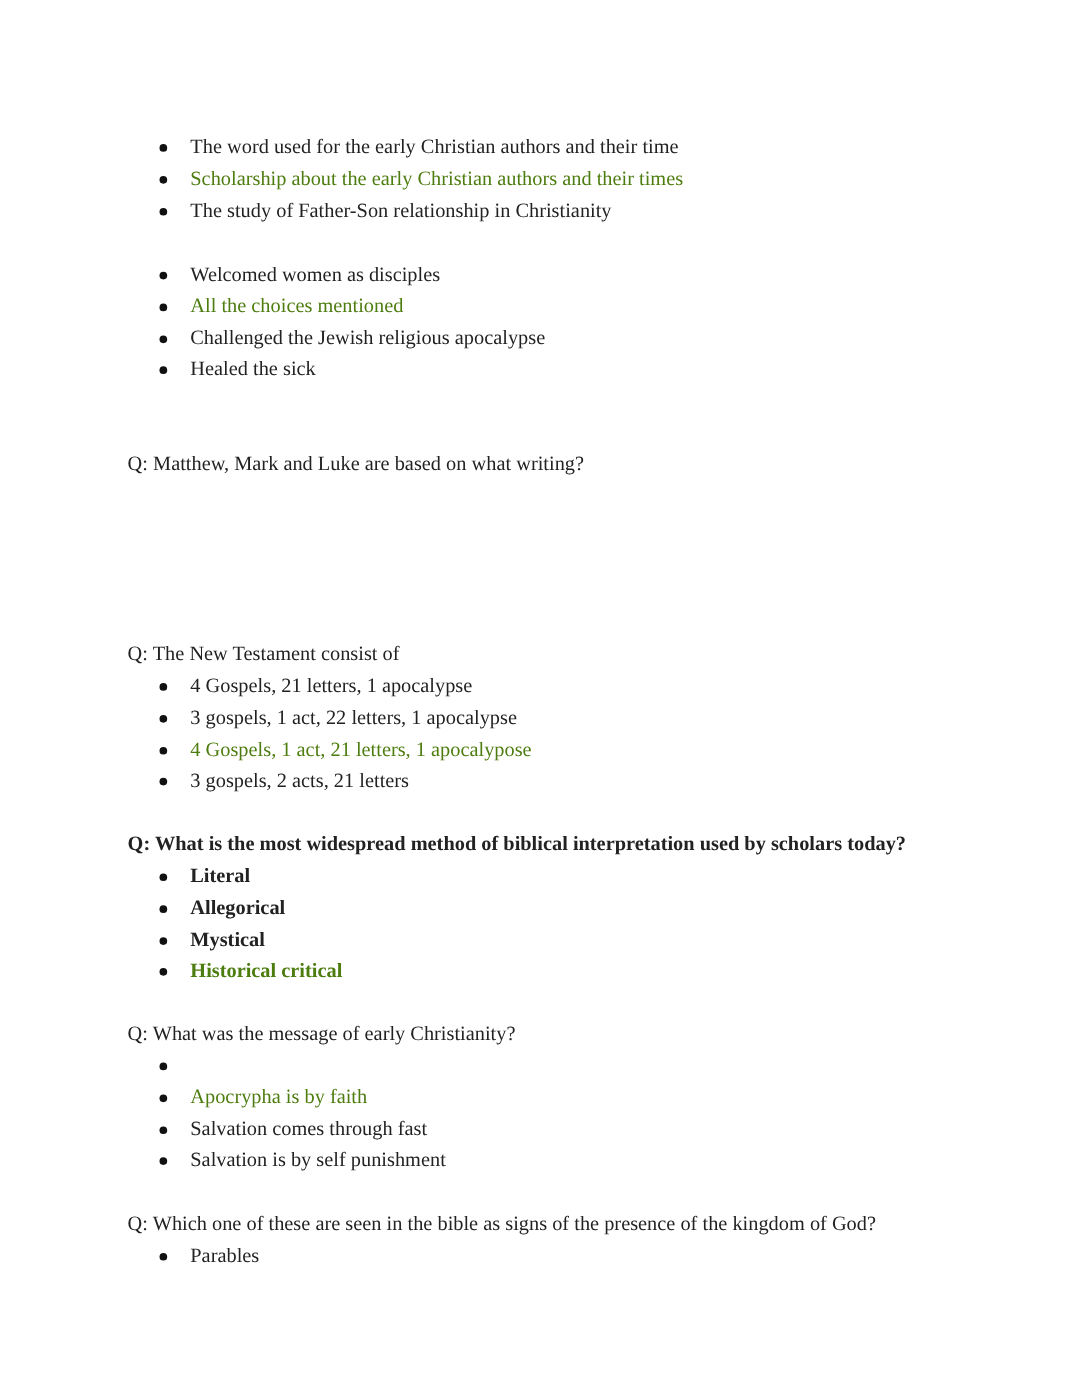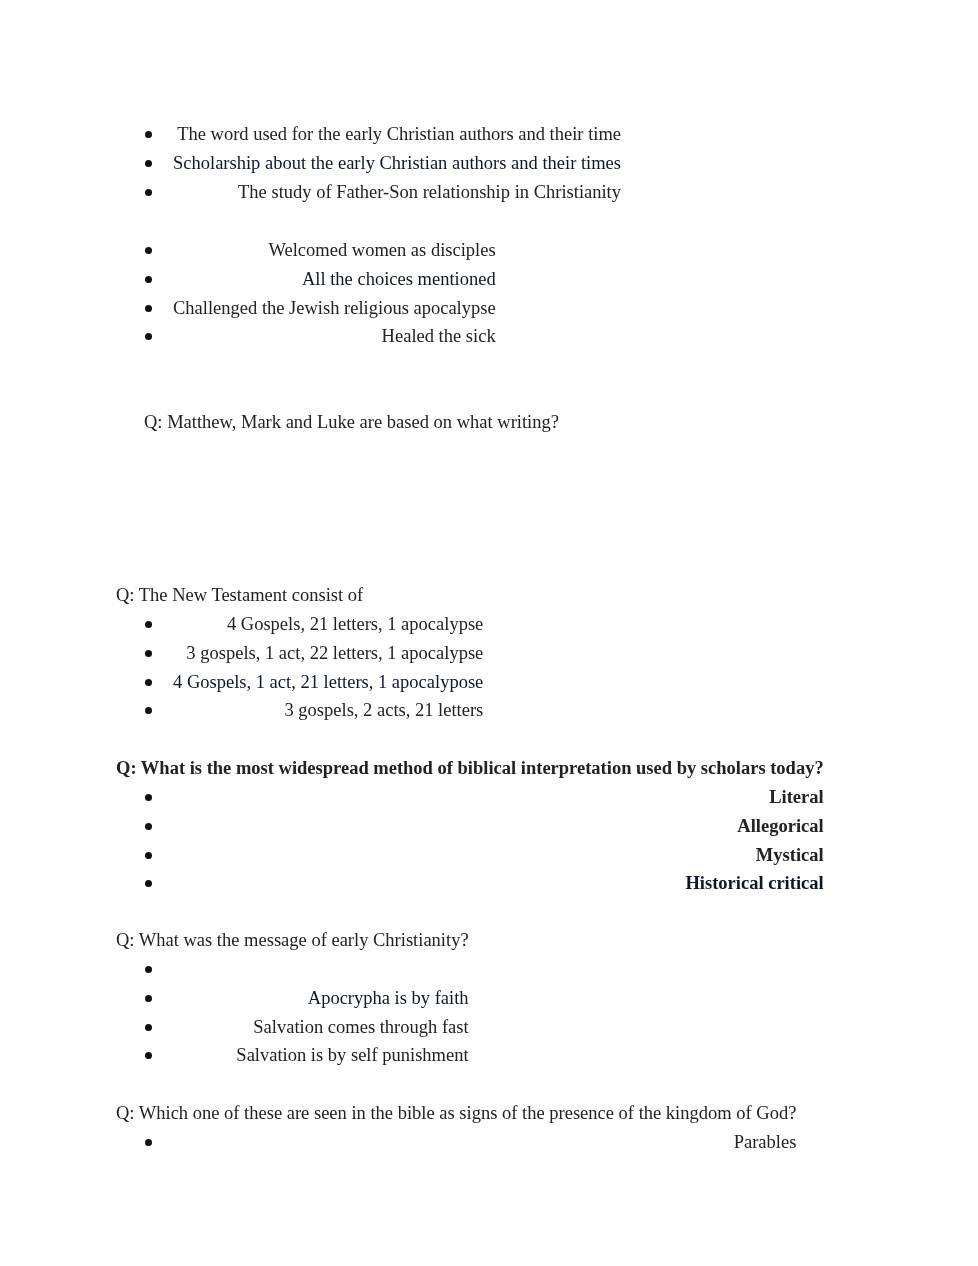--- a/index.html
+++ b/index.html
@@ -37,41 +37,40 @@
       list-style: none;
       margin: 0;
       padding: 0;
     }
     ul.options li {
       position: relative;
       height: 28.8px;
       line-height: 28.8px;
       white-space: nowrap;
       padding-left: 57px;
-      text-align: right;
     }
     ul.options li .bullet {
       position: absolute;
       left: 28px;
       top: 0;
       width: 10px;
       height: 28.8px;
     }
     ul.options li .bullet::before {
       content: "";
       position: absolute;
       left: 1px;
       top: 11px;
       width: 7px;
       height: 7px;
       border-radius: 50%;
       background: #111111;
     }
     ul.options li.correct .opt-text {
-      color: #0f172a;
+      color: #4d7c0f;
     }
     .opt-text {
       color: #222222;
     }
   </style>
 </head>
 <body>
 
 <div class="page">
 
@@ -106,21 +105,21 @@
         <span class="bullet"></span>
         <span class="opt-text">Challenged the Jewish religious apocalypse</span>
       </li>
       <li>
         <span class="bullet"></span>
         <span class="opt-text">Healed the sick</span>
       </li>
     </ul>
   </div>
 
-  <div class="block" style="top:408px;margin-left:28px;">
+  <div class="block" style="top:408px;">
     <p class="question">Q: Matthew, Mark and Luke are based on what writing?</p>
   </div>
 
   <div class="block" style="top:581px;">
     <p class="question">Q: The New Testament consist of</p>
     <ul class="options">
       <li>
         <span class="bullet"></span>
         <span class="opt-text">4 Gospels, 21 letters, 1 apocalypse</span>
       </li>

